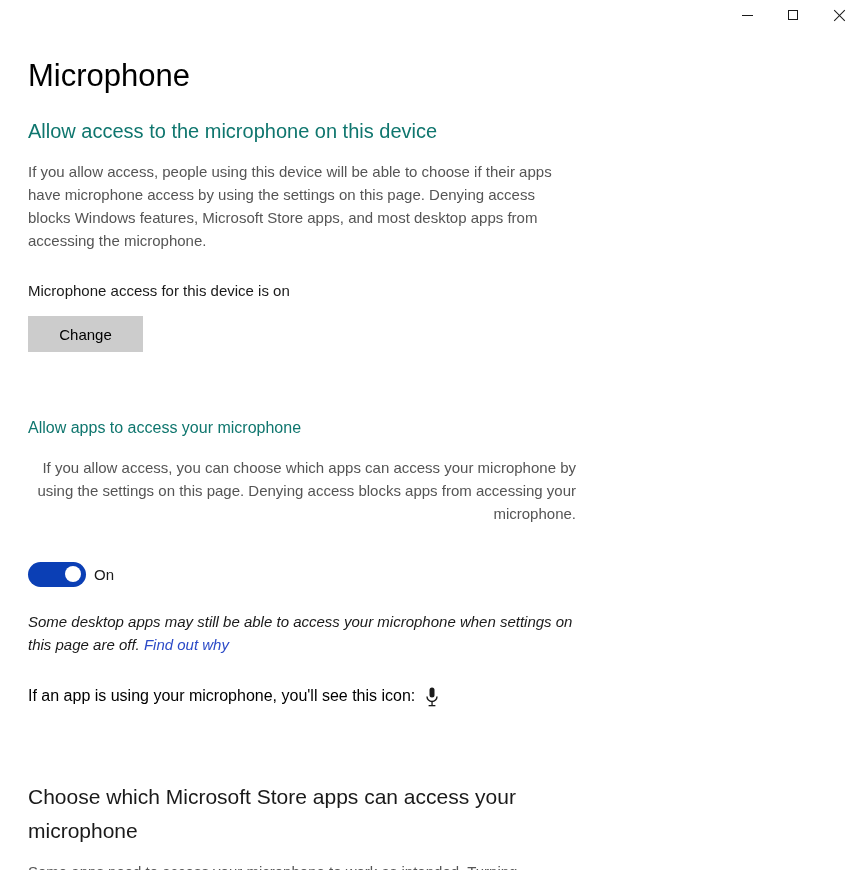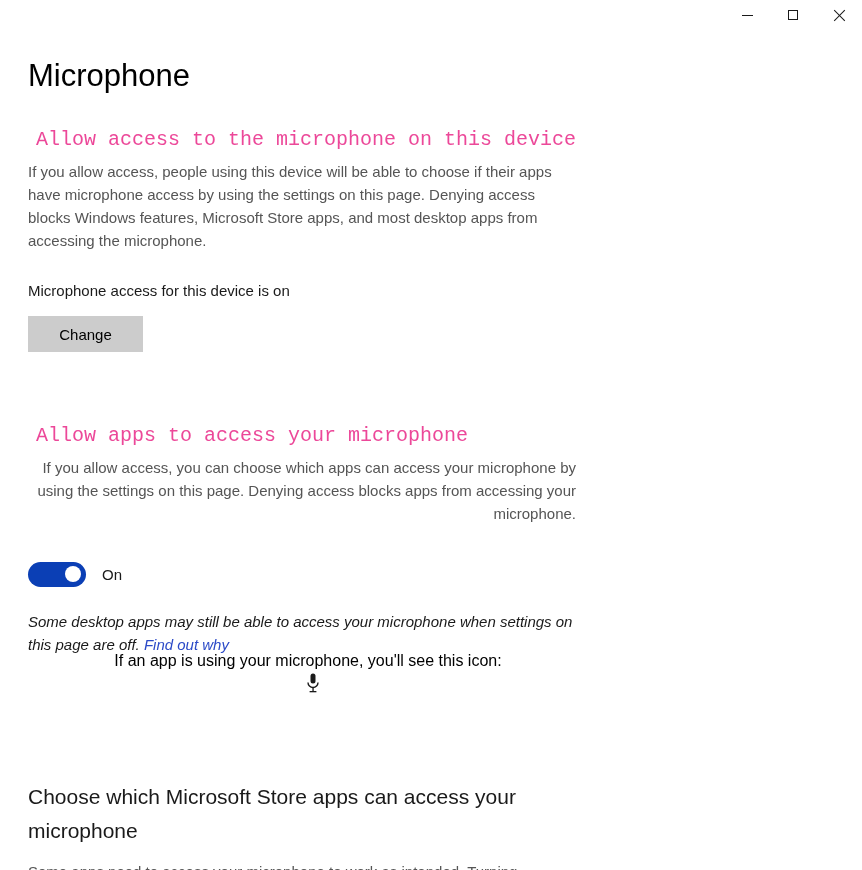--- a/index.html
+++ b/index.html
@@ -90,26 +90,25 @@
     line-height: 40px;
   }
 
   .section {
     position: absolute;
     left: 28px;
     width: 560px;
   }
 
   h2.sec-head {
-    margin: 8px;
+    margin: 0;
     font-size: 20px;
     font-weight: 400;
-    color: #ec4899;
+    color: #0f766e;
     line-height: 27px;
-    font-family: Liberation Mono, monospace;
   }
 
   p.body-text {
     margin: 0;
     font-size: 15px;
     font-weight: 400;
     color: #555555;
     line-height: 23px;
     width: 548px;
   }
@@ -138,21 +137,21 @@
     font-family: "Liberation Sans", sans-serif;
     font-size: 15px;
     line-height: 1;
     cursor: default;
   }
 
   
   .toggle-row {
     display: flex;
     align-items: center;
-    gap: 16px;
+    gap: 8px;
   }
   .toggle {
     width: 58px;
     height: 25px;
     border-radius: 13px;
     background: #0b3fb5;
     position: relative;
     border: none;
     padding: 0;
     cursor: default;
@@ -236,39 +235,39 @@
   <div class="section" style="top:160px;">
     <p class="body-text">If you allow access, people using this device will be able to choose if their apps have microphone access by using the settings on this page. Denying access blocks Windows features, Microsoft Store apps, and most desktop apps from accessing the microphone.</p>
   </div>
 
   <div class="section" style="top:279px;">
     <p class="body-dark">Microphone access for this device is on</p>
     <button class="change-button">Change</button>
   </div>
 
   <div class="section" style="top:414px;">
-    <h2 class="sec-head" style="font-size:20px;">Allow apps to access your microphone</h2>
+    <h2 class="sec-head" style="font-size:16px;">Allow apps to access your microphone</h2>
   </div>
 
   <div class="section" style="top:456px;text-align:right;">
     <p class="body-text">If you allow access, you can choose which apps can access your microphone by using the settings on this page. Denying access blocks apps from accessing your microphone.</p>
   </div>
 
   <div class="section toggle-row" style="top:562px;">
     <button class="toggle">
       <span class="knob"></span>
     </button>
     <span class="toggle-label">On</span>
   </div>
 
   <div class="section" style="top:610px;font-style:italic;">
     <p class="body-dark"><span>Some desktop apps may still be able to access your microphone when settings on this page are off.</span> <a class="link" href="#">Find out why</a></p>
   </div>
 
-  <div class="section inline-icon-row" style="top:652px;flex-direction:column;">
+  <div class="section inline-icon-row" style="top:684px;">
     <span class="body-dark" style="width:auto;">If an app is using your microphone, you'll see this icon:</span>
     <span class="mic-icon">
       <svg width="14" height="20" viewBox="0 0 14 20" xmlns="http://www.w3.org/2000/svg">
         <rect x="4.5" y="0.5" width="5" height="10" rx="2.5" fill="#1a1a1a"></rect>
         <path d="M2 9.5 a5 5 0 0 0 10 0" fill="none" stroke="#1a1a1a" stroke-width="1.4"></path>
         <rect x="6.4" y="14" width="1.3" height="4" fill="#1a1a1a"></rect>
         <rect x="3.6" y="18" width="6.8" height="1.3" fill="#1a1a1a"></rect>
       </svg>
     </span>
   </div>

